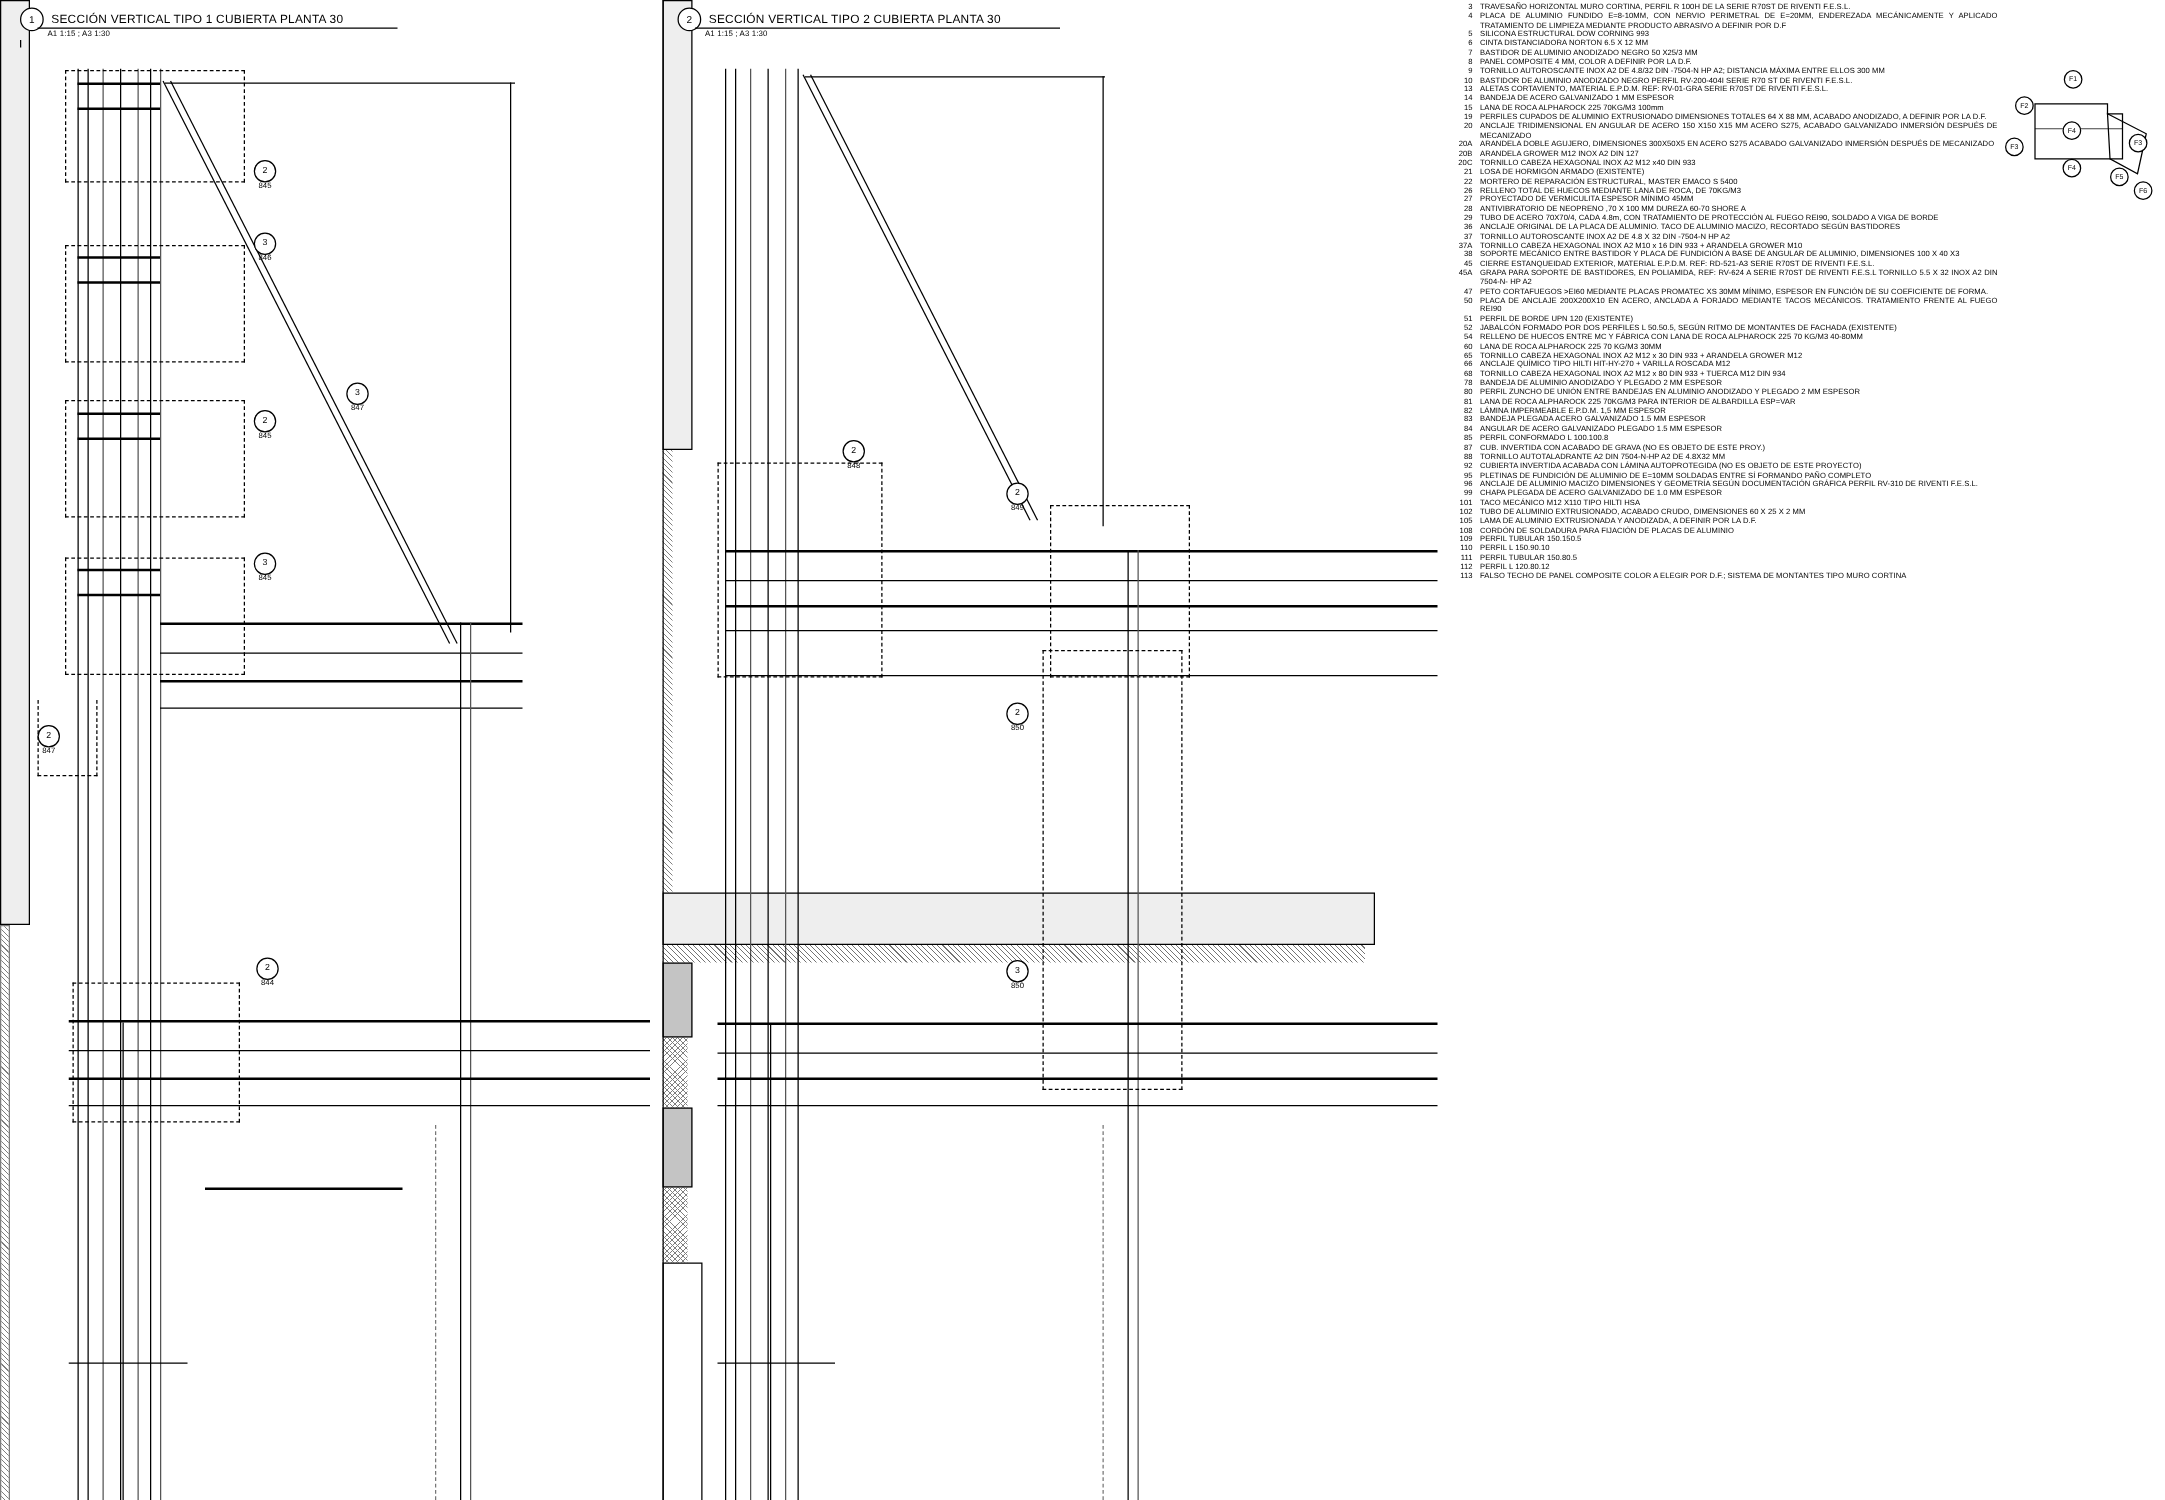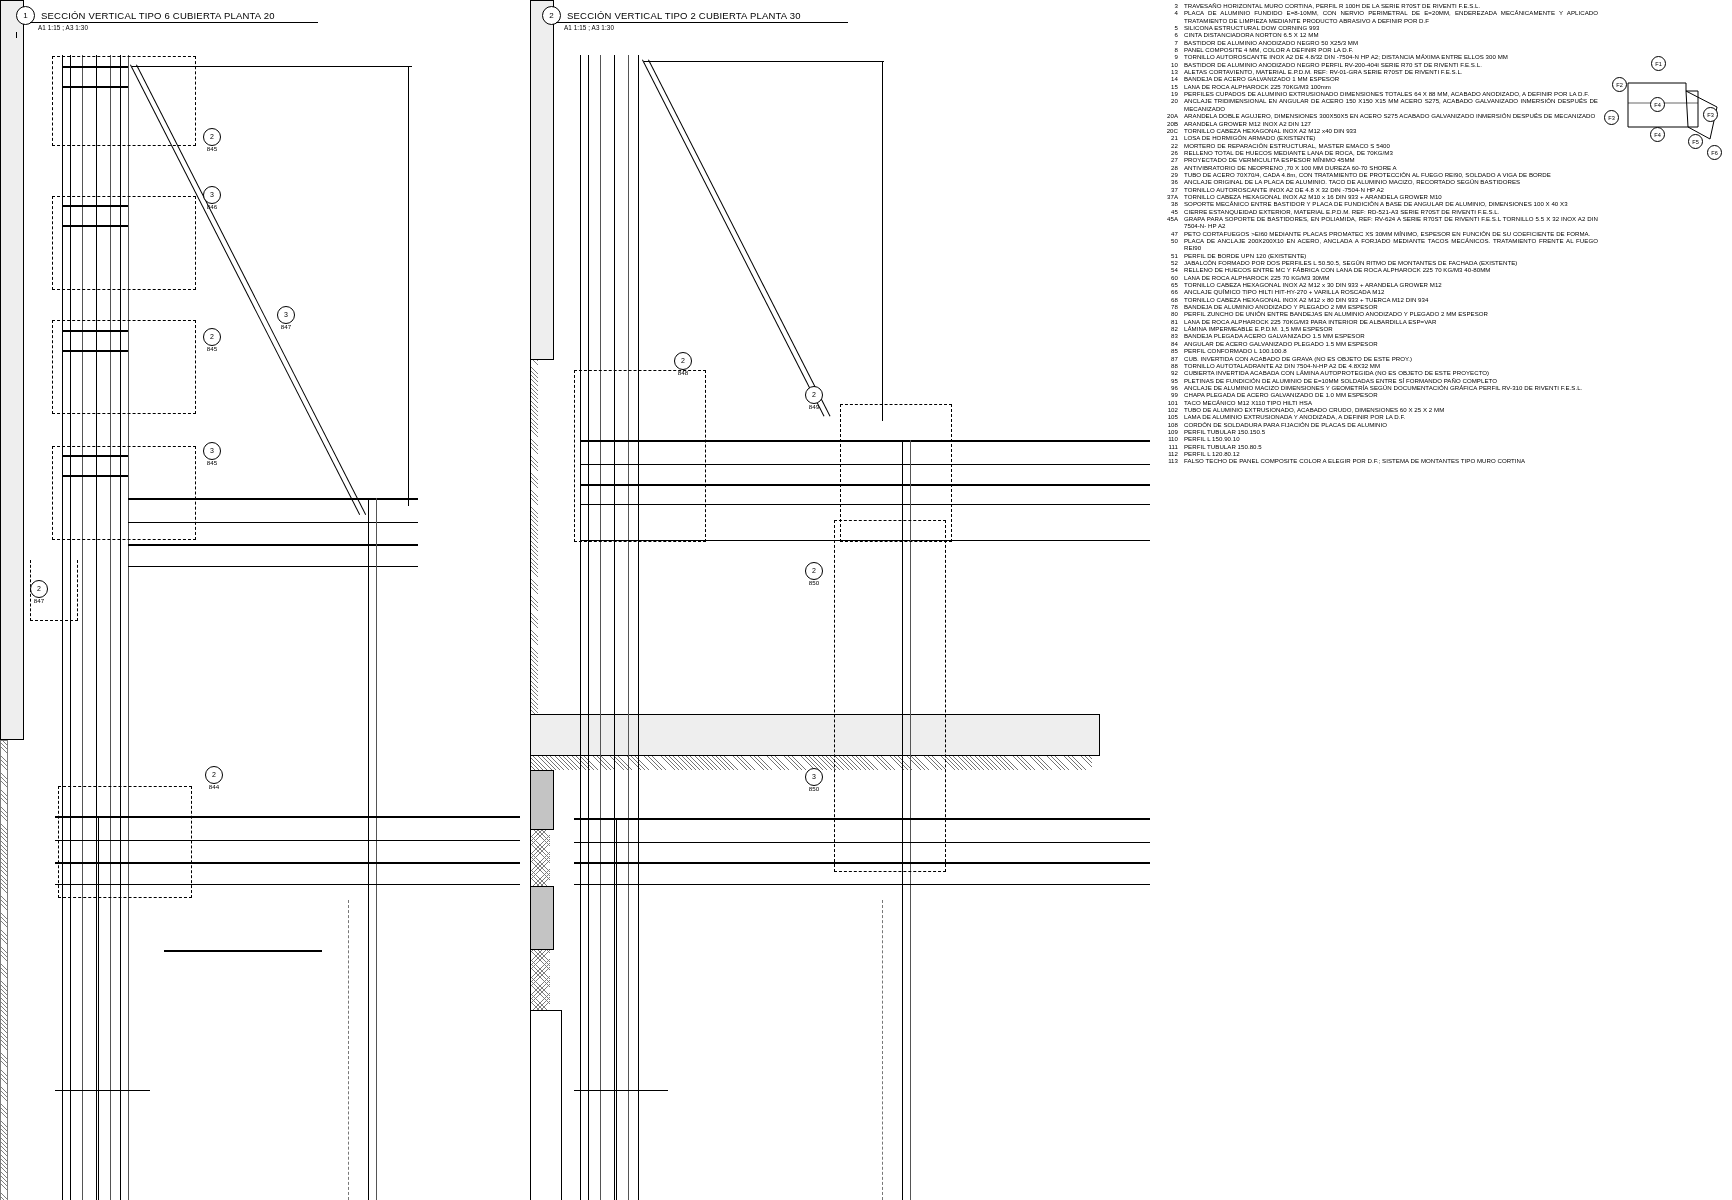--- a/index.html
+++ b/index.html
@@ -44,21 +44,21 @@
 </style>
 </head>
 <body>
 
 <div class="sheet">
 
   <div class="detail" style="left:0;top:0;width:520px;height:1200px;">
 
     <div class="title-row" style="left:16px;top:6px;">
       <div class="bubble">1</div>
-      <div class="title-text">SECCIÓN VERTICAL TIPO 6 CUBIERTA PLANTA 20</div>
+      <div class="title-text">SECCIÓN VERTICAL TIPO 1 CUBIERTA PLANTA 30</div>
     </div>
     <div class="title-underline" style="left:30px;top:22px;width:288px;"></div>
     <div class="scale-text" style="position:absolute;left:38px;top:24px;">A1 1:15 ; A3 1:30</div>
     <div class="ln vln" style="left:16px;top:32px;height:6px;"></div>
 
     <div class="ln vln" style="left:62px;top:55px;height:1145px;"></div>
     <div class="ln vln" style="left:70px;top:55px;height:1145px;"></div>
     <div class="ln vln thin" style="left:82px;top:55px;height:1145px;"></div>
     <div class="ln vln" style="left:96px;top:55px;height:1145px;"></div>
     <div class="ln vln thin" style="left:110px;top:55px;height:1145px;"></div>

